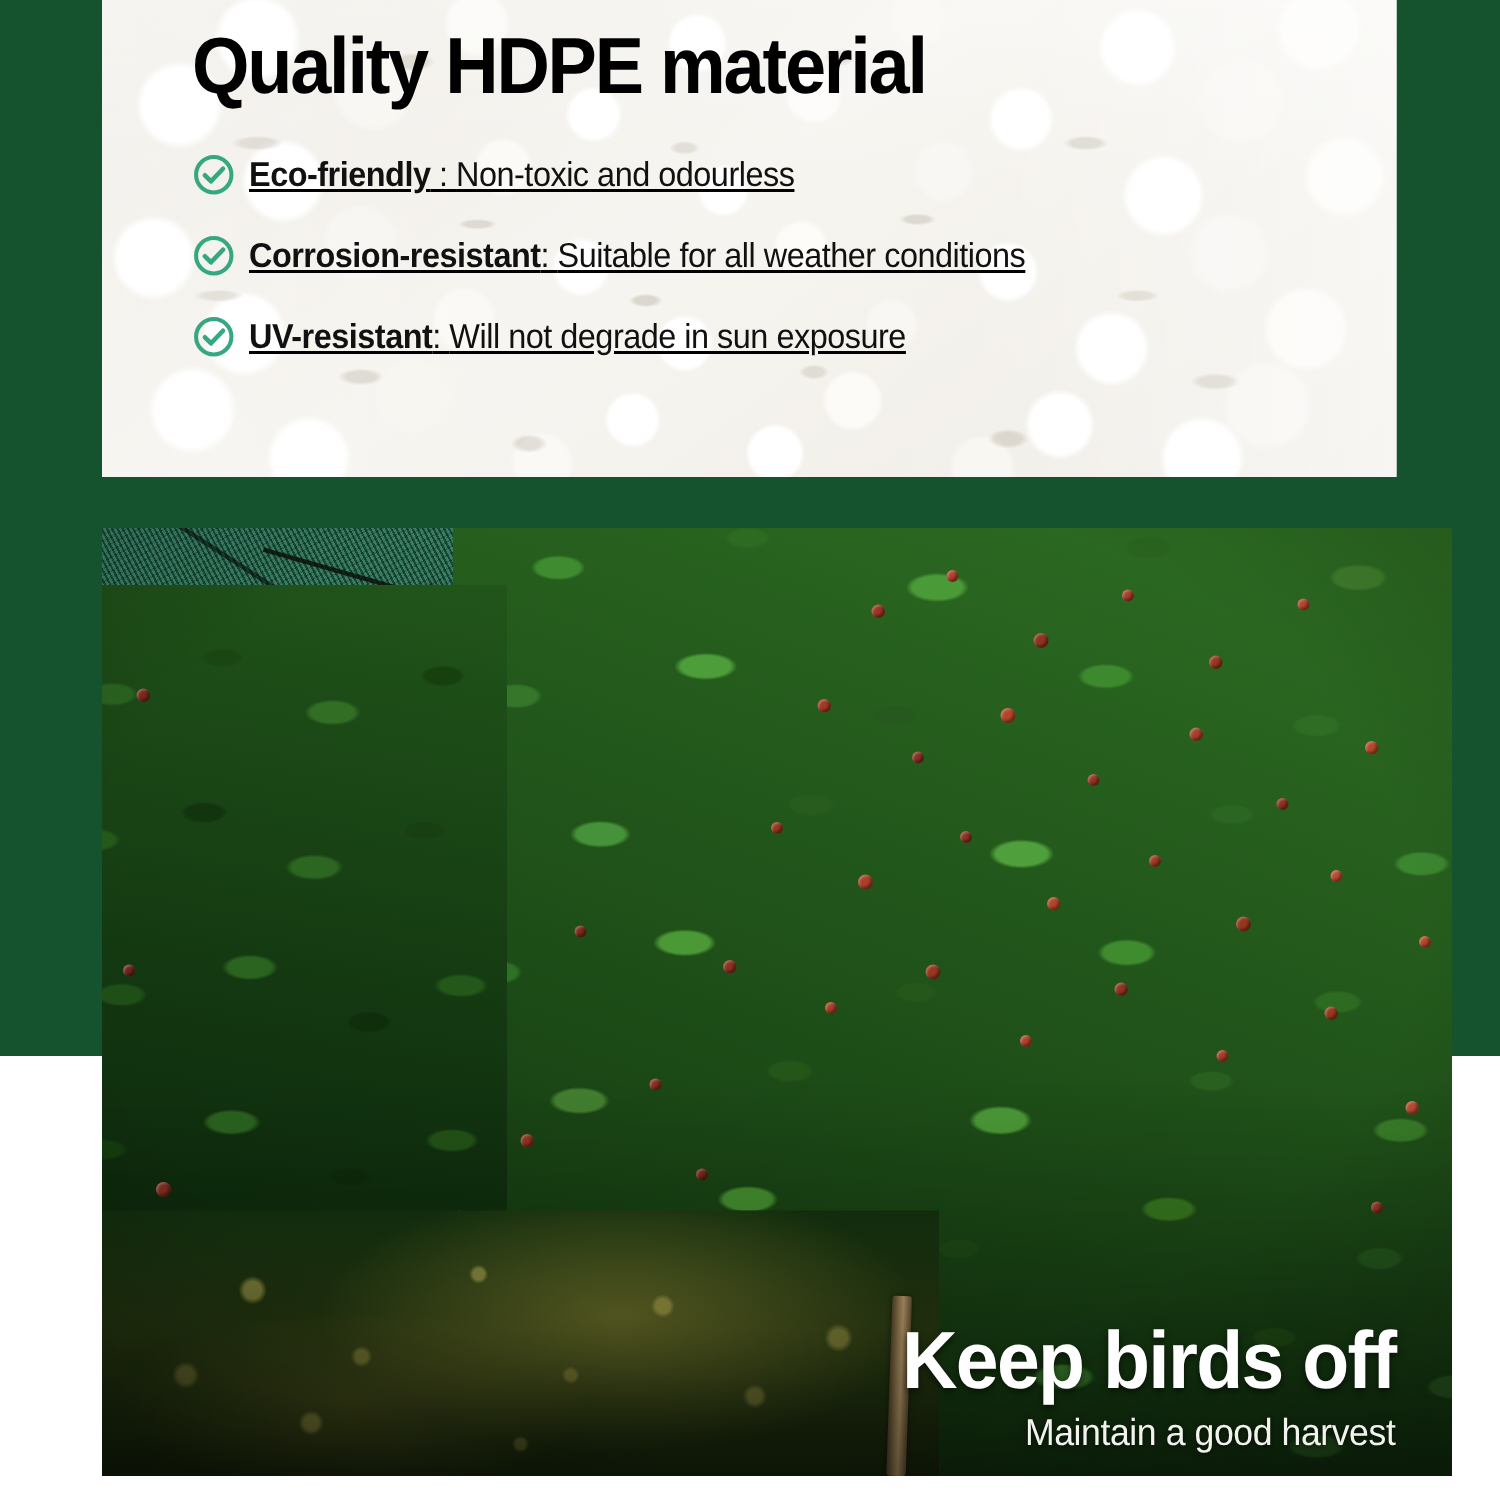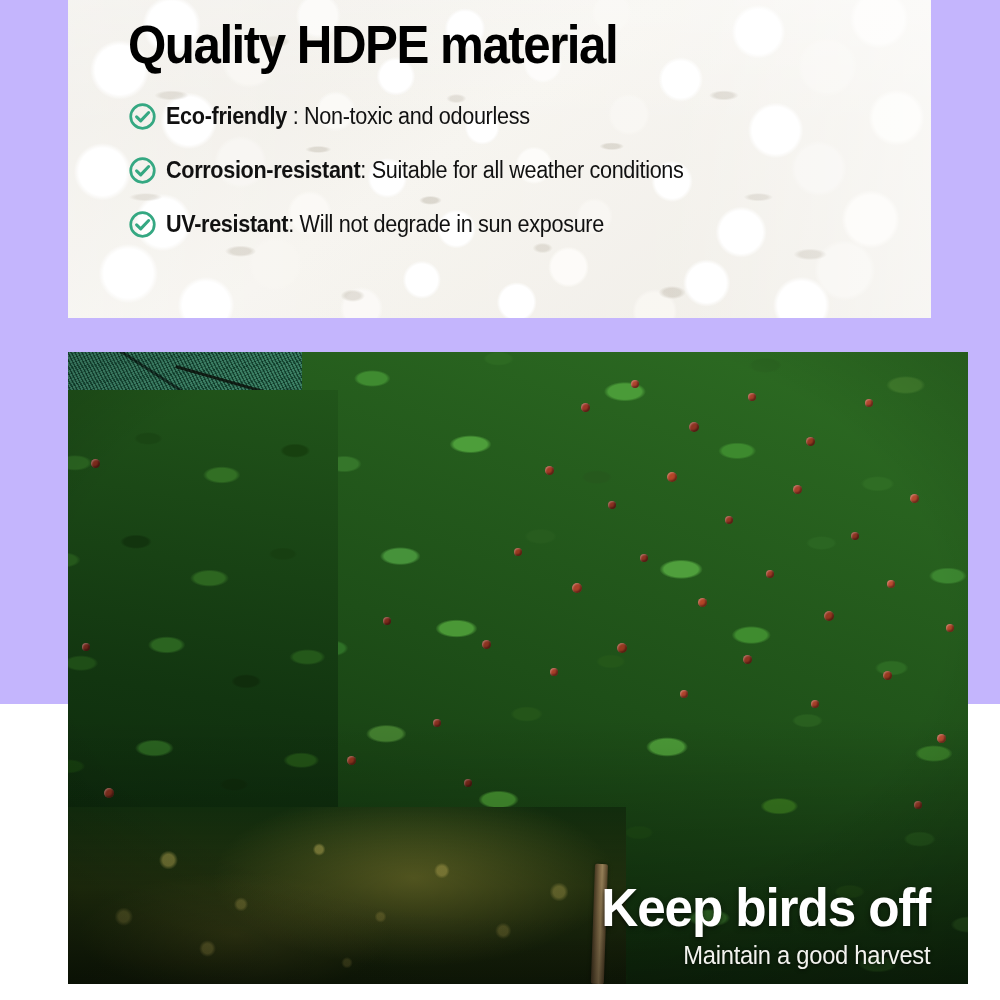--- a/index.html
+++ b/index.html
@@ -10,21 +10,21 @@
     height: 1000px;
     background: #ffffff;
     font-family: "Liberation Sans", sans-serif;
     overflow: hidden;
   }
 
   #page {
     position: relative;
     width: 1000px;
     height: 704px;
-    background: #c4b5fd;
+    background: #14532d;
   }
 
   
   #panel-material {
     position: absolute;
     left: 68px;
     top: 0px;
     width: 863px;
     height: 318px;
     overflow: hidden;
@@ -130,20 +130,21 @@
     transform-origin: left center;
     white-space: nowrap;
   }
 
   .feature-list { margin-top: 18px; }
 
   .feature-row {
     display: flex;
     align-items: center;
     height: 54px;
+    text-decoration: underline;
   }
 
   .check-icon {
     flex: 0 0 auto;
     width: 29px;
     height: 29px;
     margin-right: 9px;
     display: block;
   }
 

